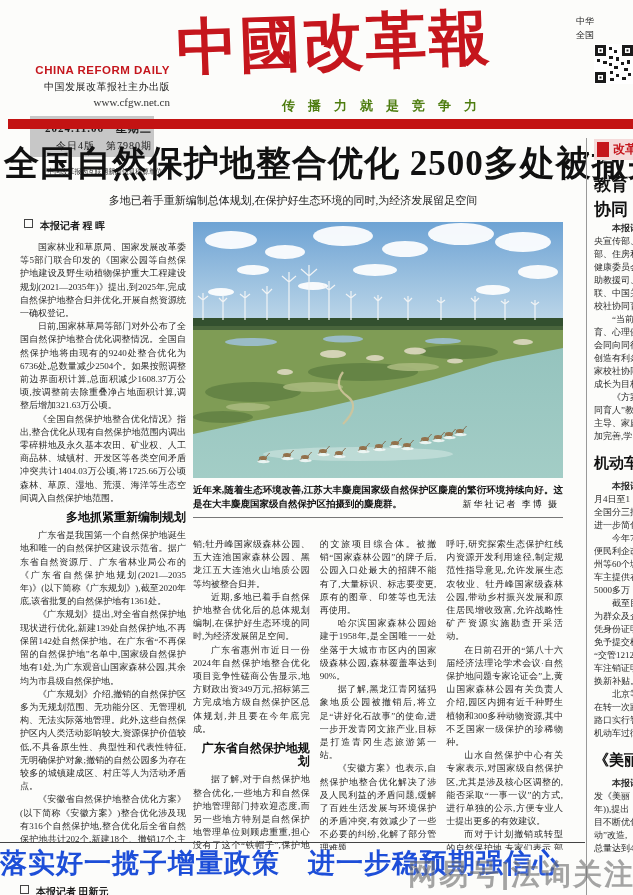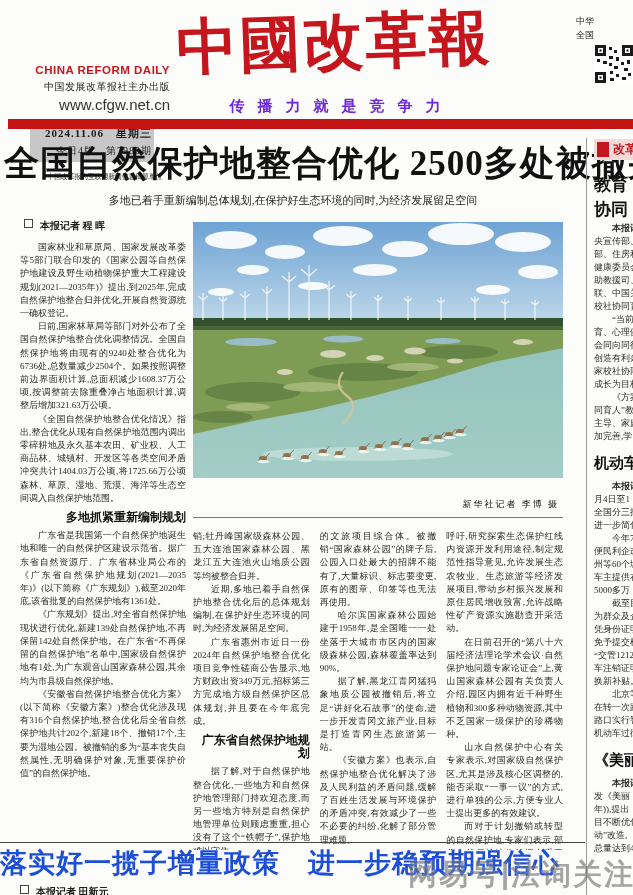--- a/index.html
+++ b/index.html
@@ -3,50 +3,50 @@
 <meta charset="utf-8">
 <style>
   html,body{margin:0;padding:0;}
   body{width:633px;height:895px;position:relative;overflow:hidden;background:#fcfcfa;
        font-family:"Liberation Serif","DejaVu Serif",serif;color:#1c1c1c;}
   
   .brand{position:absolute;left:14px;top:20px;width:156px;text-align:right;margin-top:44px;}
   .brand-en{color:#c5161d;font-weight:bold;font-size:11.5px;letter-spacing:.5px;
             font-family:"Liberation Sans",sans-serif;}
   .brand-pub{font-size:10px;margin-top:4px;letter-spacing:.5px;}
-  .brand-web{font-size:15px;margin-top:2px;color:#333;font-family:Liberation Sans, sans-serif;}
+  .brand-web{font-size:11px;margin-top:2px;color:#333;font-family:Liberation Serif, serif;}
   .datebox{background:#c7c7c7;margin:8px auto 0;width:120px;padding:5px 2px 4px;}
   .datebox .d1{font-size:11px;font-weight:bold;letter-spacing:1px;}
   .datebox .d2{font-size:10px;margin-top:3px;letter-spacing:1px;}
   .source-note{font-size:7.5px;margin-top:10px;white-space:nowrap;transform:scaleX(.9);color:#222;}
   .masthead{position:absolute;left:166px;top:2px;width:336px;text-align:center;color:#c5161d;
             font-size:61px;font-weight:bold;white-space:nowrap;transform:rotate(-2deg);letter-spacing:2px;}
-  .slogan{position:absolute;left:180px;top:97px;width:310px;text-align:center;font-size:15px;
-          font-weight:bold;letter-spacing:13px;text-indent:13px;color:#6d28d9;}
+  .slogan{position:absolute;left:180px;top:97px;width:310px;text-align:right;font-size:13px;
+          font-weight:bold;letter-spacing:13px;text-indent:13px;color:#4d7c0f;}
   .qr-lines{position:absolute;left:576px;top:14px;width:60px;font-size:9px;line-height:14px;white-space:nowrap;}
   .qr{position:absolute;left:594px;top:44px;}
   .redbar{position:absolute;left:8px;top:119px;width:625px;height:10px;background:#c31313;}
   
   .lead-headline{position:absolute;left:4px;top:140px;width:578px;text-align:center;font-size:35px;
                  font-weight:bold;letter-spacing:1px;white-space:nowrap;color:#111;}
   .lead-sub{position:absolute;left:4px;top:193px;width:578px;text-align:center;font-size:11px;color:#222;}
   .byline{position:absolute;left:24px;top:219px;font-size:10px;font-weight:bold;}
   .sq{display:inline-block;width:7px;height:7px;border:1px solid #444;margin-right:7px;vertical-align:1px;}
   .col1{position:absolute;left:20px;top:241px;width:166px;height:601px;overflow:hidden;
         font-size:9px;line-height:13.2px;text-align:justify;color:#2a2a2a;}
   .para{text-indent:2em;margin:0;}
   .para.cont{text-indent:0;}
   .sec-h{text-align:right;font-weight:bold;font-size:12px;margin:6px 0 5px;color:#111;
          font-family:"Liberation Sans",sans-serif;}
   .photo{position:absolute;left:193px;top:222px;width:370px;height:256px;}
   .caption{position:absolute;left:193px;top:483px;width:370px;font-size:9.5px;font-weight:bold;
            line-height:14px;text-align:justify;color:#111;}
   .credit{position:absolute;right:4px;top:14px;font-weight:normal;letter-spacing:2px;font-size:9px;}
   .cols3{position:absolute;left:193px;top:517px;width:370px;height:333px;display:flex;gap:10px;
-         overflow:hidden;border-top:1px solid #777;padding-top:12px;box-sizing:border-box;}
+         overflow:hidden;border-top:1px solid #777;padding-top:20px;box-sizing:border-box;}
   .ncol{flex:1;font-size:9px;line-height:13.2px;text-align:justify;overflow:hidden;color:#2a2a2a;}
   
   .bottom-rule{position:absolute;left:0;top:842px;width:585px;height:1px;background:#444;}
   .bottom-headline{position:absolute;left:0;top:845px;width:585px;text-align:left;font-size:27px;
                    font-weight:bold;white-space:nowrap;letter-spacing:1px;color:#1d4ed8;}
   .bottom-strip{position:absolute;left:20px;top:882px;width:563px;display:flex;gap:30px;height:21px;overflow:hidden;flex-direction:column;}
   .b-byline{width:130px;font-size:10px;font-weight:bold;padding-top:3px;white-space:nowrap;}
   .b-col{flex:1;font-size:9px;line-height:13px;text-align:justify;margin:0;}
   
   .v-divider{position:absolute;left:586px;top:138px;width:1px;height:757px;background:#999;}
@@ -128,20 +128,21 @@
   <span class="sq"></span><span>本报记者 程 晖</span>
 </div>
 
 <div class="col1">
     <p class="para">国家林业和草原局、国家发展改革委等5部门联合印发的《国家公园等自然保护地建设及野生动植物保护重大工程建设规划(2021—2035年)》提出,到2025年,完成自然保护地整合归并优化,开展自然资源统一确权登记。</p>
     <p class="para">日前,国家林草局等部门对外公布了全国自然保护地整合优化调整情况。全国自然保护地将由现有的9240处整合优化为6736处,总数量减少2504个。如果按照调整前边界面积计算,总面积减少1608.37万公顷,按调整前去除重叠净占地面积计算,调整后增加321.63万公顷。</p>
     <p class="para">《全国自然保护地整合优化情况》指出,整合优化从现有自然保护地范围内调出零碎耕地及永久基本农田、矿业权、人工商品林、城镇村、开发区等各类空间矛盾冲突共计1404.03万公顷,将1725.66万公顷森林、草原、湿地、荒漠、海洋等生态空间调入自然保护地范围。</p>
     <h3 class="sec-h">多地抓紧重新编制规划</h3>
     <p class="para">广东省是我国第一个自然保护地诞生地和唯一的自然保护区建设示范省。据广东省自然资源厅、广东省林业局公布的《广东省自然保护地规划(2021—2035年)》(以下简称《广东规划》),截至2020年底,该省批复的自然保护地有1361处。</p>
     <p class="para">《广东规划》提出,对全省自然保护地现状进行优化,新建139处自然保护地,不再保留142处自然保护地。在广东省“不再保留的自然保护地”名单中,国家级自然保护地有1处,为广东观音山国家森林公园,其余均为市县级自然保护地。</p>
+    <p class="para">《广东规划》介绍,撤销的自然保护区多为无规划范围、无功能分区、无管理机构、无法实际落地管理。此外,这些自然保护区内人类活动影响较大,资源保护价值较低,不具备原生性、典型性和代表性特征,无明确保护对象;撤销的自然公园多为存在较多的城镇建成区、村庄等人为活动矛盾点。</p>
     <p class="para">《安徽省自然保护地整合优化方案》(以下简称《安徽方案》)整合优化涉及现有316个自然保护地,整合优化后全省自然保护地共计202个,新建18个、撤销17个,主要为湿地公园。被撤销的多为“基本丧失自然属性,无明确保护对象,无重要保护价值”的自然保护地。</p>
   </div>
 
 <svg class="photo" viewBox="0 0 370 256" preserveAspectRatio="none">
   <defs>
     <linearGradient id="sky" x1="0" y1="0" x2="0" y2="1">
       <stop offset="0" stop-color="#6ea3d4"></stop>
         <stop offset="1" stop-color="#c6ddeb"></stop>
     </linearGradient>
     <linearGradient id="water" x1="0" y1="0" x2="0" y2="1">
@@ -226,40 +227,41 @@
       <use href="#deer" x="202" y="221"></use>
       <use href="#deer" x="214" y="223"></use>
     <use href="#deer" x="232" y="217"></use>
       <use href="#deer" x="245" y="215"></use>
       <use href="#deer" x="256" y="212"></use>
     <use href="#deer" x="267" y="209"></use>
   </g>
 </svg>
 
 <div class="caption">
+  <span>近年来,随着生态环境改善,江苏大丰麋鹿国家级自然保护区麋鹿的繁衍环境持续向好。这是在大丰麋鹿国家级自然保护区拍摄到的麋鹿群。</span>
   <span class="credit">新华社记者 李博 摄</span>
 </div>
 
 <div class="cols3">
   <div class="ncol">
       <p class="para cont">销;牡丹峰国家级森林公园、五大连池国家森林公园、黑龙江五大连池火山地质公园等均被整合归并。</p>
       <p class="para">近期,多地已着手自然保护地整合优化后的总体规划编制,在保护好生态环境的同时,为经济发展留足空间。</p>
       <p class="para">广东省惠州市近日一份2024年自然保护地整合优化项目竞争性磋商公告显示,地方财政出资349万元,招标第三方完成地方级自然保护区总体规划,并且要在今年底完成。</p>
       <h3 class="sec-h">广东省自然保护地规划</h3>
       <p class="para">据了解,对于自然保护地整合优化,一些地方和自然保护地管理部门持欢迎态度,而另一些地方特别是自然保护地管理单位则顾虑重重,担心没有了这个“铁帽子”,保护地难以守住。</p>
     </div>
   <div class="ncol">
       <p class="para cont">的文旅项目综合体。被撤销“国家森林公园”的牌子后,公园入口处最大的招牌不能有了,大量标识、标志要变更,原有的图章、印签等也无法再使用。</p>
       <p class="para">哈尔滨国家森林公园始建于1958年,是全国唯一一处坐落于大城市市区内的国家级森林公园,森林覆盖率达到90%。</p>
       <p class="para">据了解,黑龙江青冈猛犸象地质公园被撤销后,将立足“讲好化石故事”的使命,进一步开发青冈文旅产业,目标是打造青冈生态旅游第一站。</p>
       <p class="para">《安徽方案》也表示,自然保护地整合优化解决了涉及人民利益的矛盾问题,缓解了百姓生活发展与环境保护的矛盾冲突,有效减少了一些不必要的纠纷,化解了部分管理难题。</p>
       <h3 class="sec-h">为经济发展留足空间</h3>
     </div>
   <div class="ncol">
-      <p class="para cont">呼吁,研究探索生态保护红线内资源开发利用途径,制定规范性指导意见,允许发展生态农牧业、生态旅游等经济发展项目,带动乡村振兴发展和原住居民增收致富,允许战略性矿产资源实施勘查开采活动。</p>
+      <p class="para cont">呼吁,研究探索生态保护红线内资源开发利用途径,制定规范性指导意见,允许发展生态农牧业、牡丹峰国家级森林公园,带动乡村振兴发展和原住居民增收致富,允许战略性矿产资源实施勘查开采活动。</p>
       <p class="para">在日前召开的“第八十六届经济法理论学术会议·自然保护地问题专家论证会”上,黄山国家森林公园有关负责人介绍,园区内拥有近千种野生植物和300多种动物资源,其中不乏国家一级保护的珍稀物种。</p>
       <p class="para">山水自然保护中心有关专家表示,对国家级自然保护区,尤其是涉及核心区调整的,能否采取“一事一议”的方式,进行单独的公示,方便专业人士提出更多的有效建议。</p>
       <p class="para">而对于计划撤销或转型的自然保护地,专家们表示,部分自然保护地依然拥有重要的生物多样性价值和资源,应当做好生物多样性评估和种群监测,尽量减少对生态的影响。</p>
     </div>
 </div>
 
 <div class="bottom-rule"></div>
 <div class="bottom-headline">落实好一揽子增量政策　进一步稳预期强信心</div>
 <div class="bottom-strip">
   <div class="b-byline"><span class="sq"></span><span>本报记者 田新元</span></div>

